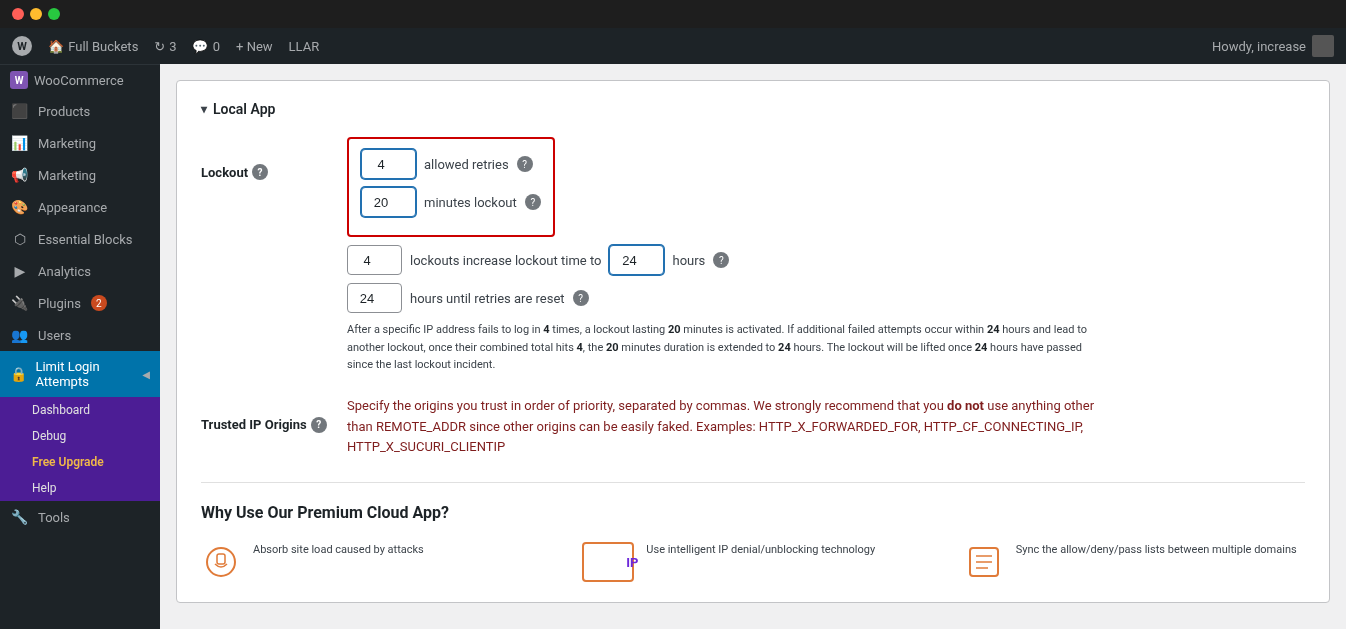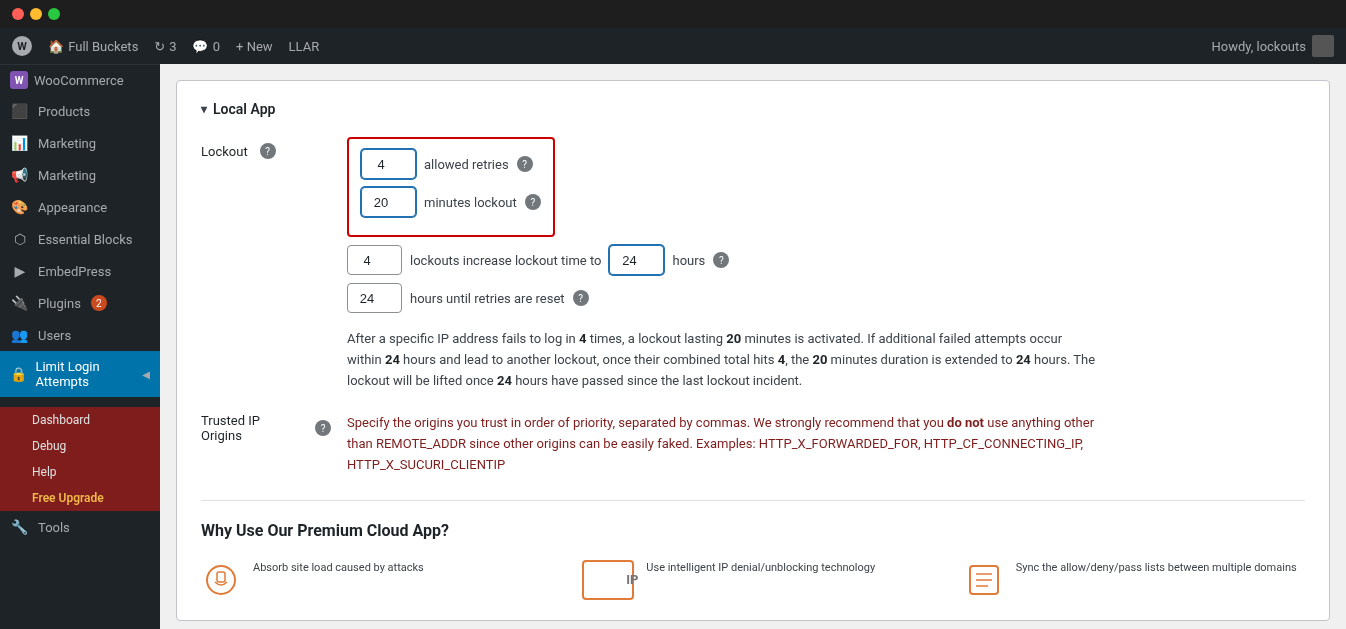--- a/index.html
+++ b/index.html
@@ -67,21 +67,21 @@
     .sidebar-item .badge-red {
       background: #ca4a1f; color: white; border-radius: 50%;
       width: 16px; height: 16px; font-size: 10px;
       display: flex; align-items: center; justify-content: center;
       margin-left: 2px;
     }
     .sidebar-item.lla-active {
       background: #0073aa;
       color: #fff;
     }
-    .sidebar-submenu { background: #7f1d1d; margin-top: 10px; }
+    .sidebar-submenu { background: #4c1d95; }
     .sidebar-submenu .sub-item {
       padding: 6px 10px 6px 32px;
       color: #e0e0e0;
       cursor: pointer;
       font-size: 12px;
     }
     .sidebar-submenu .sub-item.active { color: #fff; font-weight: 600; }
 
     .sidebar-woo-header {
       padding: 6px 10px;
@@ -127,23 +127,23 @@
       display: flex;
       align-items: flex-start;
       margin-bottom: 16px;
       gap: 16px;
     }
     .form-label {
       width: 130px;
       flex-shrink: 0;
       padding-top: 6px;
       color: #1d2327;
-      font-weight: 400;
-      font-size: 13px;
-      display: flex; align-items: center; gap: 12px;
+      font-weight: 700;
+      font-size: 13px;
+      display: flex; align-items: center; gap: 4px; margin-top: 21px;
     }
     .form-controls { flex: 1; }
 
     .input-group {
       display: flex;
       align-items: center;
       gap: 8px;
       margin-bottom: 8px;
     }
 
@@ -178,24 +178,24 @@
       border-radius: 50%;
       display: inline-flex; align-items: center; justify-content: center;
       font-size: 10px;
       cursor: pointer;
       flex-shrink: 0;
     }
 
     .input-label { color: #3c434a; font-size: 13px; }
 
     .description-text {
-      font-size: 13px;
+      font-size: 11px;
       color: #3c434a;
       line-height: 1.6;
-      margin-top: 16px;
+      margin-top: 8px;
       max-width: 750px;
     }
     .description-text strong { font-weight: 700; color: #1d2327; }
 
     .trusted-input {
       width: 400px;
       height: 36px;
       border: 1px solid #2271b1;
       border-radius: 4px;
       padding: 0 10px;
@@ -281,21 +281,21 @@
     <span>💬</span>
     <span>0</span>
   </div>
   <div class="bar-item">
     <span>+ New</span>
   </div>
   <div class="bar-item">
     <span>LLAR</span>
   </div>
   <div class="howdy">
-    <span>Howdy, lockouts</span>
+    <span>Howdy, increase</span>
     <div class="avatar-small"></div>
   </div>
 </div>
 
 <div class="layout">
 
   <div class="sidebar">
     <div class="sidebar-woo-header">
       <div class="woo-icon">W</div>
       <span>WooCommerce</span>
@@ -316,41 +316,41 @@
     <div class="sidebar-item">
       <span class="icon">🎨</span>
       <span>Appearance</span>
     </div>
     <div class="sidebar-item">
       <span class="icon">⬡</span>
       <span>Essential Blocks</span>
     </div>
     <div class="sidebar-item">
       <span class="icon">▶</span>
-      <span>EmbedPress</span>
+      <span>Analytics</span>
     </div>
     <div class="sidebar-item">
       <span class="icon">🔌</span>
       <span>Plugins</span>
       <div class="badge-red">2</div>
     </div>
     <div class="sidebar-item">
       <span class="icon">👥</span>
       <span>Users</span>
     </div>
     <div class="sidebar-item lla-active">
       <span class="icon">🔒</span>
       <span>Limit Login Attempts</span>
       <span class="sidebar-arrow">◀</span>
     </div>
     <div class="sidebar-submenu">
       <div class="sub-item">Dashboard</div>
       <div class="sub-item">Debug</div>
+      <div class="sub-item free-upgrade">Free Upgrade</div>
       <div class="sub-item">Help</div>
-      <div class="sub-item free-upgrade">Free Upgrade</div>
     </div>
 
     <div class="sidebar-item">
       <span class="icon">🔧</span>
       <span>Tools</span>
     </div>
   </div>
 
   <div class="main-content">
     <div class="content-card">
@@ -420,21 +420,21 @@
             <div class="feature-icon orange">
               <svg width="32" height="32" viewBox="0 0 32 32">
                 <circle cx="16" cy="16" r="14" fill="none" stroke="#e07b39" stroke-width="2"></circle>
                 <rect x="12" y="8" width="8" height="10" rx="2" fill="none" stroke="#e07b39" stroke-width="1.5"></rect>
                 <path d="M10 18 Q16 24 22 18" fill="none" stroke="#e07b39" stroke-width="1.5"></path>
               </svg>
             </div>
             <div class="feature-text">Absorb site load caused by attacks</div>
           </div>
           <div class="feature-item">
-            <div class="feature-icon orange" style="font-size:13px;font-weight:700;color:#737373;width:40px;height:40px;border:2px solid #e07b39;border-radius:4px;display:flex;align-items:center;justify-content:center;padding-left:48px;">IP</div>
+            <div class="feature-icon orange" style="font-size:13px;font-weight:700;color:#6d28d9;width:40px;height:40px;border:2px solid #e07b39;border-radius:4px;display:flex;align-items:center;justify-content:center;padding-left:48px;">IP</div>
             <div class="feature-text">Use intelligent IP denial/unblocking technology</div>
           </div>
           <div class="feature-item">
             <div class="feature-icon orange">
               <svg width="36" height="36" viewBox="0 0 36 36">
                 <rect x="4" y="4" width="28" height="28" rx="3" fill="none" stroke="#e07b39" stroke-width="2"></rect>
                 <line x1="10" y1="12" x2="26" y2="12" stroke="#e07b39" stroke-width="1.5"></line>
                 <line x1="10" y1="18" x2="26" y2="18" stroke="#e07b39" stroke-width="1.5"></line>
                 <line x1="10" y1="24" x2="22" y2="24" stroke="#e07b39" stroke-width="1.5"></line>
               </svg>

